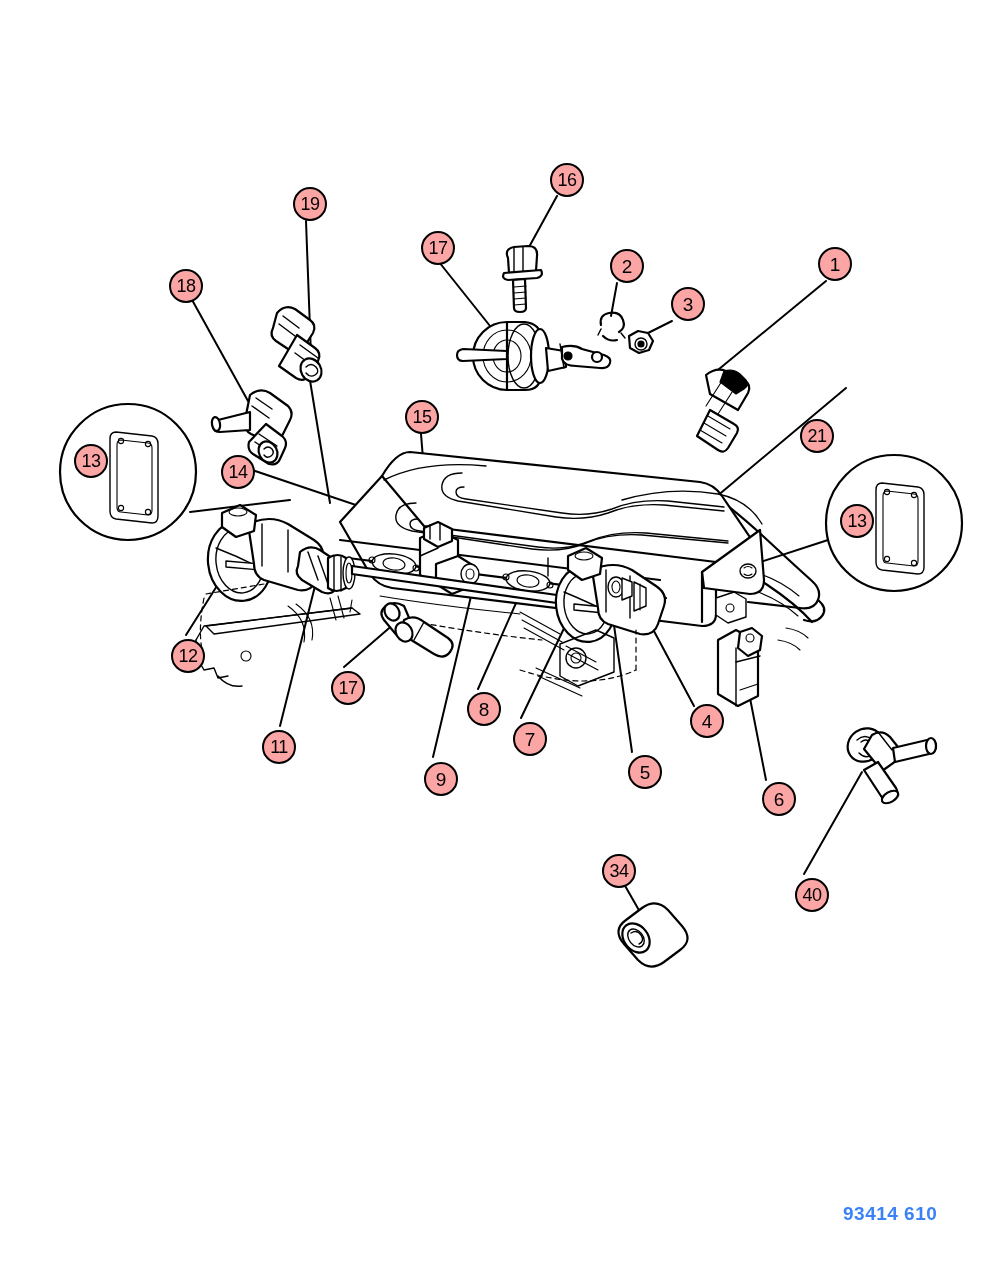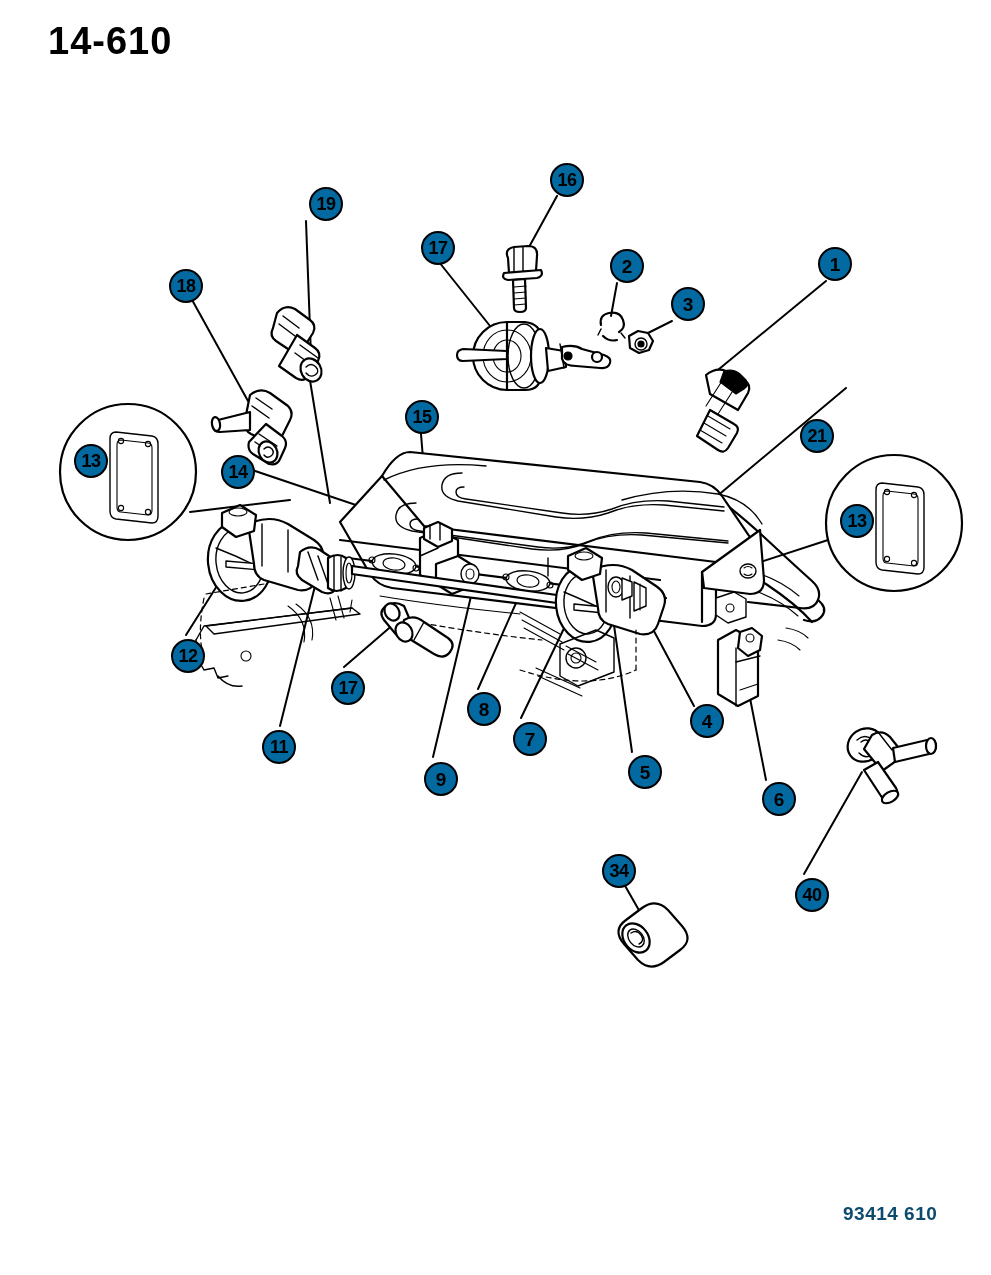--- a/index.html
+++ b/index.html
@@ -30,57 +30,56 @@
     white-space: nowrap;
   }
   #footer-code {
     position: absolute;
     left: 843px;
     top: 1203px;
     font-family: "Liberation Sans", sans-serif;
     font-size: 19px;
     font-weight: bold;
     letter-spacing: 0.5px;
-    color: #0c4a6e;
+    color: #3b82f6;
     white-space: nowrap;
   }
   #artwork {
     position: absolute;
     left: 0;
     top: 0;
     width: 991px;
     height: 1275px;
   }
   .callout {
     position: absolute;
     width: 34px;
     height: 34px;
     border: 2.5px solid #000000;
     border-radius: 50%;
-    background: #0369a1;
+    background: #fca5a5;
     box-sizing: border-box;
     display: flex;
     align-items: center;
     justify-content: center;
     font-family: "Liberation Sans", sans-serif;
     font-size: 19px;
-    font-weight: bold;
+    font-weight: normal;
     color: #000000;
     line-height: 1;
     z-index: 20;
     user-select: none;
   }
   .callout.two-digit { font-size: 18px; letter-spacing: -0.5px; }
 </style>
 </head>
 <body>
 
 <div id="page">
 
-  <div id="page-title">14-610</div>
 
   <svg id="artwork" viewBox="0 0 991 1275" xmlns="http://www.w3.org/2000/svg">
     <defs>
       <style>
         .ol { fill:none; stroke:#000; stroke-width:2.2; stroke-linejoin:round; stroke-linecap:round; }
         .ol-t { fill:none; stroke:#000; stroke-width:1.4; stroke-linejoin:round; stroke-linecap:round; }
         .ol-h { fill:none; stroke:#000; stroke-width:1.1; stroke-linejoin:round; stroke-linecap:round; }
         .ol-b { fill:none; stroke:#000; stroke-width:3.2; stroke-linejoin:round; stroke-linecap:round; }
         .fillw { fill:#fff; stroke:#000; stroke-width:2.2; stroke-linejoin:round; stroke-linecap:round; }
         .fillw-t { fill:#fff; stroke:#000; stroke-width:1.4; stroke-linejoin:round; stroke-linecap:round; }
@@ -413,20 +412,20 @@
   <div class="callout two-digit" style="left:331px; top:671px;">17</div>
   <div class="callout two-digit" style="left:262px; top:730px;">11</div>
   <div class="callout two-digit" style="left:171px; top:639px;">12</div>
   <div class="callout two-digit" style="left:74px; top:444px;">13</div>
   <div class="callout two-digit" style="left:840px; top:504px;">13</div>
   <div class="callout two-digit" style="left:221px; top:455px;">14</div>
   <div class="callout two-digit" style="left:405px; top:400px;">15</div>
   <div class="callout two-digit" style="left:550px; top:163px;">16</div>
   <div class="callout two-digit" style="left:421px; top:231px;text-align:center;">17</div>
   <div class="callout two-digit" style="left:169px; top:269px;">18</div>
-  <div class="callout two-digit" style="left:293px; top:187px;margin-left:16px;">19</div>
+  <div class="callout two-digit" style="left:293px; top:187px;">19</div>
   <div class="callout two-digit" style="left:800px; top:371px;margin-top:48px;">21</div>
   <div class="callout two-digit" style="left:795px; top:878px;">40</div>
   <div class="callout two-digit" style="left:602px; top:854px;">34</div>
 
   <div id="footer-code">93414  610</div>
 
 </div>
 
 </body></html>

